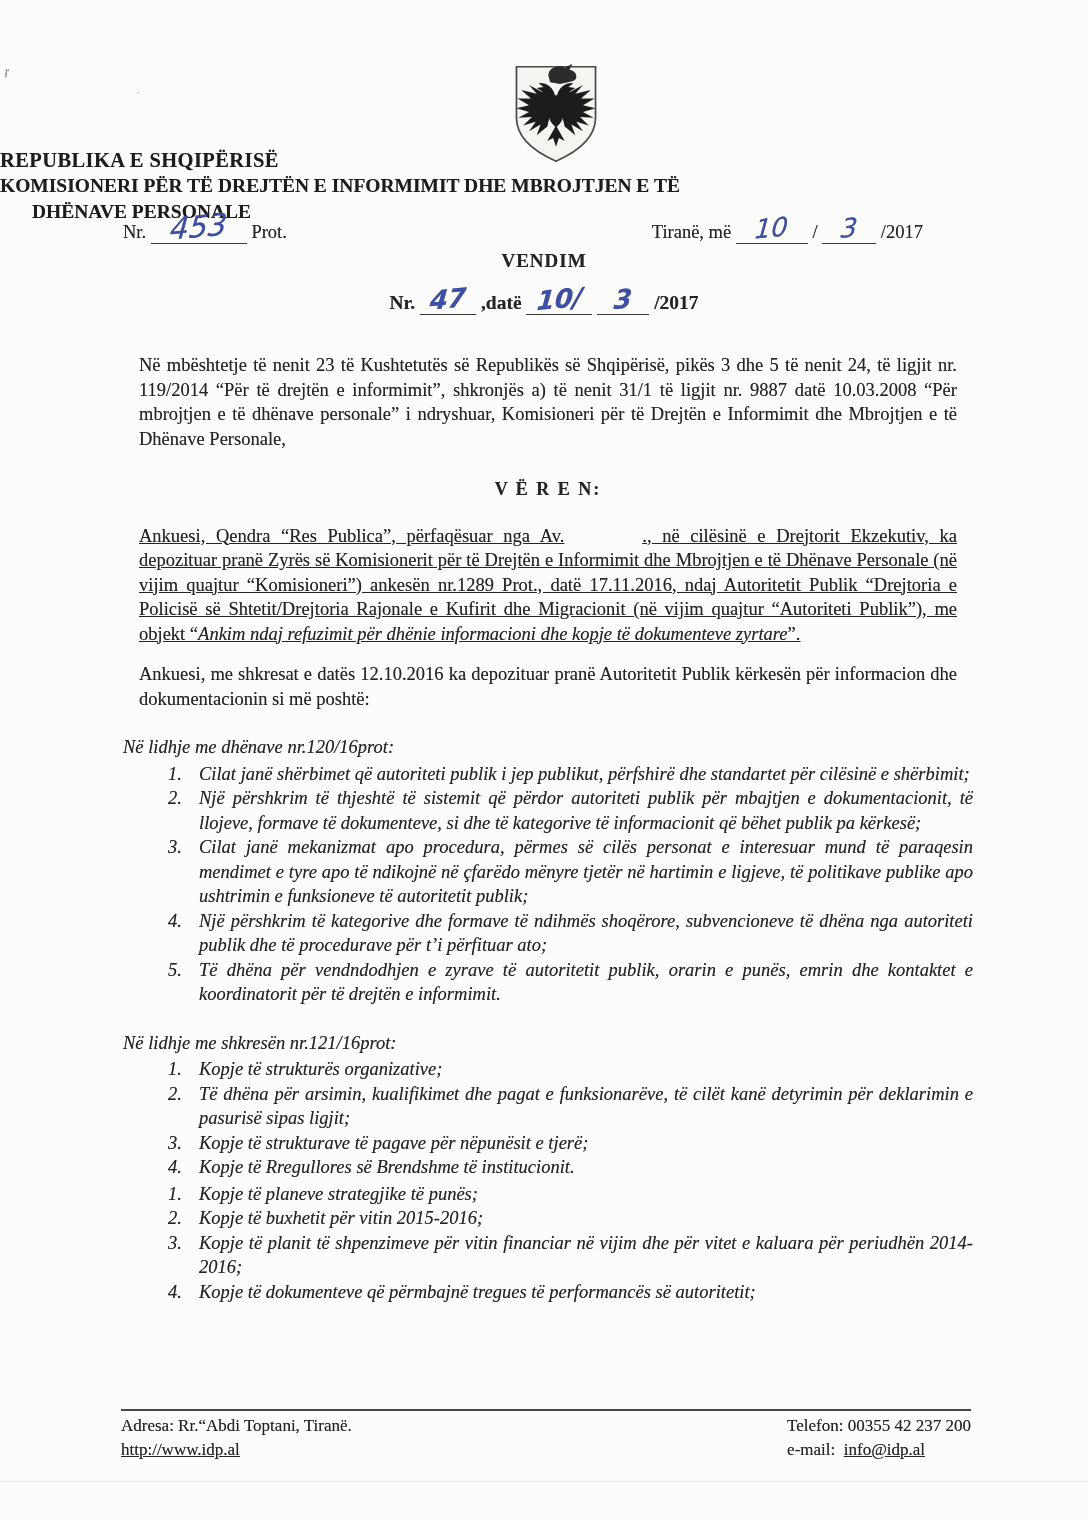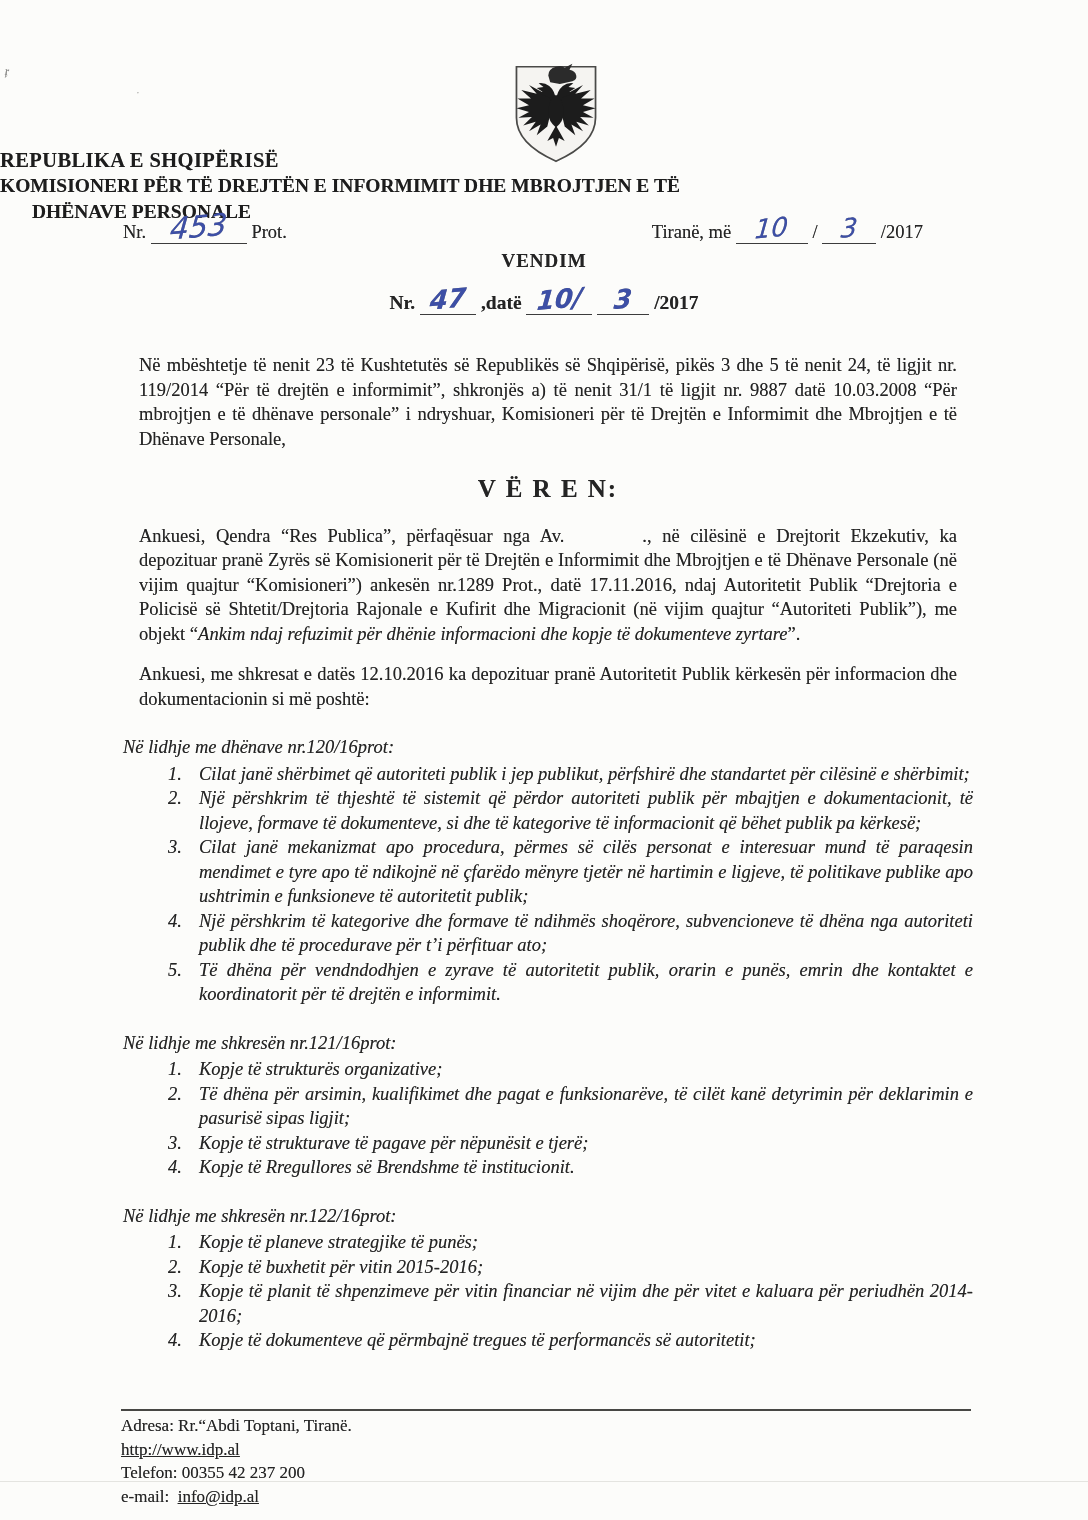--- a/index.html
+++ b/index.html
@@ -24,32 +24,32 @@
   .b-day{width:72px;}     .b-mon{width:54px;}
   .hw-date{font-size:26px;top:-1px;}
   
   .vendim{position:absolute;top:250px;left:0;width:100%;text-align:center;font-weight:bold;font-size:19px;letter-spacing:1px;}
   .decnr{position:absolute;top:292px;left:0;width:100%;text-align:center;font-weight:bold;font-size:19.5px;}
   .b-dnr{width:56px;}  .b-dday{width:66px;}  .b-dmon{width:52px;}
   .hw-dec{font-size:26px;top:-1px;}
   
   .main{position:absolute;left:123px;top:337px;width:850px;font-size:18.5px;line-height:24.5px;}
   .p{text-align:justify;margin:16px;}
-  .veren{margin:26px 0 0;text-align:center;font-weight:bold;font-size:25px;letter-spacing:2px;}
-  .p2{margin-top:22px;}
+  .veren{margin:26px 0 0;text-align:center;font-weight:bold;font-size:18px;letter-spacing:2px;}
+  .p2{margin-top:22px;text-decoration:underline;}
   .obj{font-style:italic;}
   .redact-gap{display:inline-block;width:78px;}
   .sec{margin-top:24px;font-style:italic;}
   .list{margin-top:2px;}
   .li{display:flex;font-style:italic;line-height:24.5px;}
   .num{width:31px;margin-left:45px;flex:none;}
   .itxt{flex:1;text-align:justify;}
   
   .footer{position:absolute;left:121px;top:1409px;width:850px;border-top:2px solid #474744;
-          display:flex;justify-content:space-between;padding-top:3px;font-size:17px;line-height:23.5px;flex-direction:column;}
+          display:flex;justify-content:space-between;padding-top:3px;font-size:17px;line-height:23.5px;}
   .f-r{}
   .u{text-decoration:underline;}
   
   .scanline{position:absolute;left:0;top:1481px;width:100%;height:1px;background:#e4e4e0;}
   .mark1{position:absolute;left:5px;top:64px;color:#8d8d8b;font-size:12px;transform:rotate(8deg);}
   .mark2{position:absolute;left:136px;top:86px;color:#cbcbc8;font-size:11px;}
 </style>
 </head>
 <body>
 
@@ -151,21 +151,20 @@
       <div class="li">
           <span class="num">3.</span>
           <span class="itxt">Kopje të strukturave të pagave për nëpunësit e tjerë;</span>
         </div>
       <div class="li">
           <span class="num">4.</span>
           <span class="itxt">Kopje të Rregullores së Brendshme të institucionit.</span>
         </div>
     </div>
 
-    <div class="sec">Në lidhje me shkresën nr.122/16prot:</div>
     <div class="list">
       <div class="li">
           <span class="num">1.</span>
           <span class="itxt">Kopje të planeve strategjike të punës;</span>
         </div>
       <div class="li">
           <span class="num">2.</span>
           <span class="itxt">Kopje të buxhetit për vitin 2015-2016;</span>
         </div>
       <div class="li">

